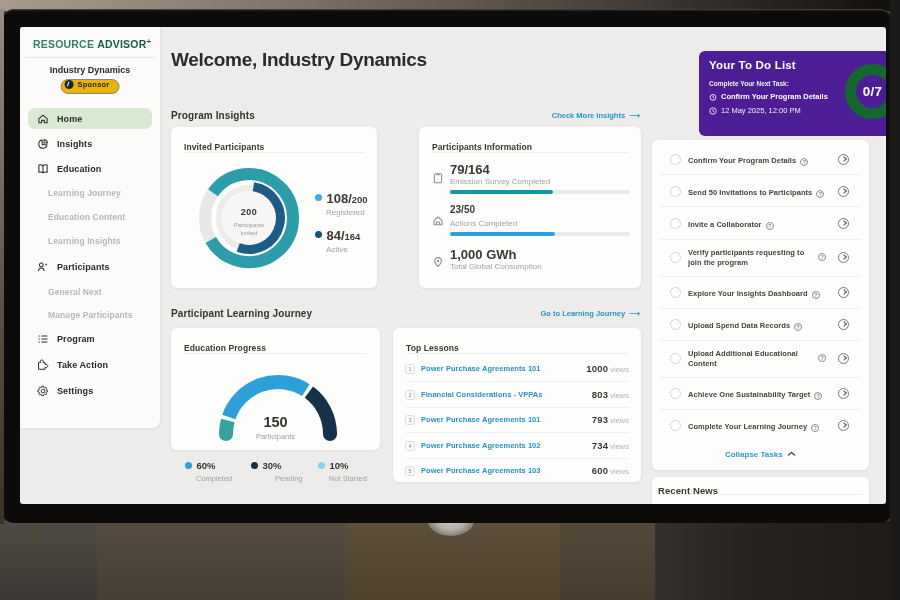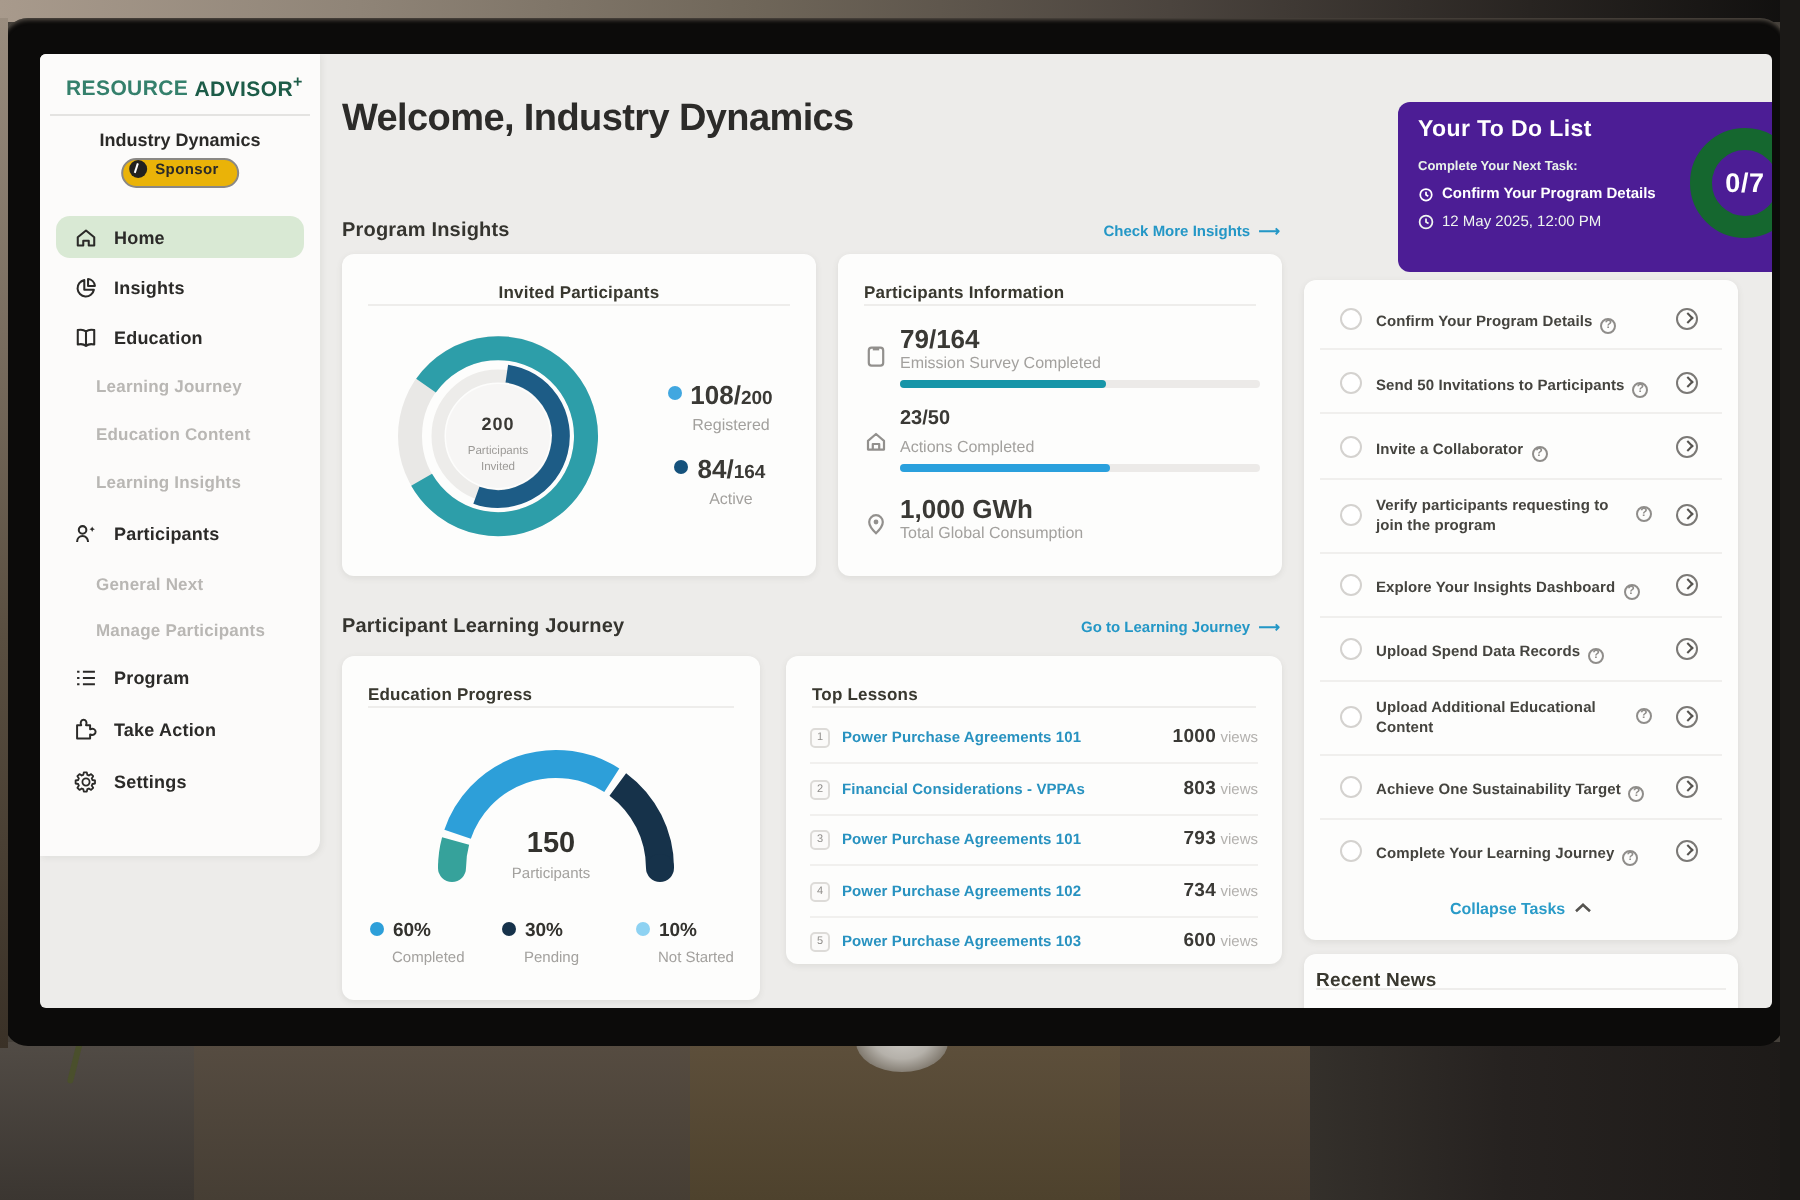--- a/index.html
+++ b/index.html
@@ -149,21 +149,21 @@
         <span>Settings</span>
       </div>
   </div>
 
   <div class="h1">Welcome, Industry Dynamics</div>
   <div class="sech" style="left:151px;top:83px;">Program Insights</div>
   <div class="link abs" style="right:246px;top:84px;">Check More Insights &nbsp;⟶</div>
   <div class="sech" style="left:151px;top:281px;">Participant Learning Journey</div>
   <div class="link abs" style="right:246px;top:282px;">Go to Learning Journey &nbsp;⟶</div>
 
-  <div class="card" id="cardA" style="left:151px;top:100px;width:237px;height:161px;text-align:center;">
+  <div class="card" id="cardA" style="left:151px;top:100px;width:206px;height:161px;">
     <div class="chd"><span class="ct">Invited Participants</span></div>
     <svg style="position:absolute;left:18px;top:31px;" width="120" height="120" viewBox="0 0 120 120">
       <circle cx="60" cy="60" r="44" fill="none" stroke="#e9e8e6" stroke-width="12"></circle>
       <path d="M24.0 34.8 A44 44 0 1 1 21.8 81.9" fill="none" stroke="#2d9ea9" stroke-width="12"></path>
       <circle cx="60" cy="60" r="30" fill="none" stroke="#edecea" stroke-width="6.5"></circle>
       <path d="M64.4 28.8 A31.5 31.5 0 1 1 49.2 89.6" fill="none" stroke="#1d5c86" stroke-width="9"></path>
       <circle cx="60" cy="60" r="26" fill="#f7f6f5"></circle>
       <text x="60" y="57" text-anchor="middle" font-size="9" font-weight="bold" fill="#3a3935" letter-spacing=".5">200</text>
       <text x="60" y="69" text-anchor="middle" font-size="5.8" fill="#9c9a97">Participants</text>
       <text x="60" y="77" text-anchor="middle" font-size="5.8" fill="#9c9a97">Invited</text>
@@ -198,40 +198,40 @@
     <div style="position:absolute;left:31px;top:105px;width:180px;height:4px;border-radius:2px;background:#eceae8;"></div>
     <div style="position:absolute;left:31px;top:105px;width:105px;height:4px;border-radius:2px;background:#2aa0dd;"></div>
     <svg style="position:absolute;left:13px;top:129px;" width="12" height="12" viewBox="0 0 12 12">
         <path d="M6 1.6a3.4 3.4 0 0 1 3.4 3.4C9.4 7.4 6 10.6 6 10.6S2.6 7.4 2.6 5A3.4 3.4 0 0 1 6 1.6z" fill="none" stroke="#92908d" stroke-width="1.1"></path>
         <circle cx="6" cy="5" r="1.2" fill="#92908d"></circle>
       </svg>
     <div style="position:absolute;left:31px;top:120px;font-size:13px;font-weight:bold;color:#3a3935;">1,000 GWh</div>
     <div style="position:absolute;left:31px;top:135px;font-size:8px;color:#a3a19e;">Total Global Consumption</div>
   </div>
 
-  <div class="card" id="cardC" style="left:151px;top:301px;width:209px;height:172px;">
+  <div class="card" id="cardC" style="left:151px;top:301px;width:209px;height:122px;">
     <div class="chd"><span class="ct">Education Progress</span></div>
     <svg style="position:absolute;left:42px;top:44px;" width="130" height="70" viewBox="0 0 130 70">
       <circle cx="13" cy="62" r="7" fill="#36a29b"></circle>
       <path d="M13 62 A52 52 0 0 1 14.8 48.5" fill="none" stroke="#36a29b" stroke-width="14"></path>
       <path d="M15.8 45.1 A52 52 0 0 1 92.9 18.1" fill="none" stroke="#2d9fd9" stroke-width="14"></path>
       <path d="M95.9 20.2 A52 52 0 0 1 117 62" fill="none" stroke="#16324a" stroke-width="14"></path>
       <circle cx="117" cy="62" r="7" fill="#16324a"></circle>
     </svg>
     <div style="position:absolute;left:0;top:86px;width:209px;text-align:center;font-size:14.5px;font-weight:bold;color:#33322e;">150</div>
     <div style="position:absolute;left:0;top:104px;width:209px;text-align:center;font-size:7.5px;color:#a3a19e;">Participants</div>
     <div style="position:absolute;left:14px;top:127px;white-space:nowrap;">
       <span style="display:inline-block;width:7px;height:7px;border-radius:50%;background:#2d9fd9;vertical-align:0;"></span>
       <span style="font-size:9.5px;font-weight:bold;color:#33322e;"> 60%</span>
       <div style="font-size:7.5px;color:#a3a19e;margin:1px 0 0 11px;">Completed</div>
     </div>
     <div style="position:absolute;left:80px;top:127px;white-space:nowrap;">
       <span style="display:inline-block;width:7px;height:7px;border-radius:50%;background:#16324a;vertical-align:0;"></span>
       <span style="font-size:9.5px;font-weight:bold;color:#33322e;"> 30%</span>
-      <div style="font-size:7.5px;color:#a3a19e;margin:1px 0 0 11px;">Pending</div>
+      <div style="font-size:7.5px;color:#a3a19e;margin:1px 0 0 24px;">Pending</div>
     </div>
     <div style="position:absolute;left:147px;top:127px;white-space:nowrap;">
       <span style="display:inline-block;width:7px;height:7px;border-radius:50%;background:#8ed2f2;vertical-align:0;"></span>
       <span style="font-size:9.5px;font-weight:bold;color:#33322e;"> 10%</span>
       <div style="font-size:7.5px;color:#a3a19e;margin:1px 0 0 11px;">Not Started</div>
     </div>
   </div>
 
   <div class="card" id="cardD" style="left:373px;top:301px;width:248px;height:154px;">
     <div class="chd"><span class="ct">Top Lessons</span></div>

